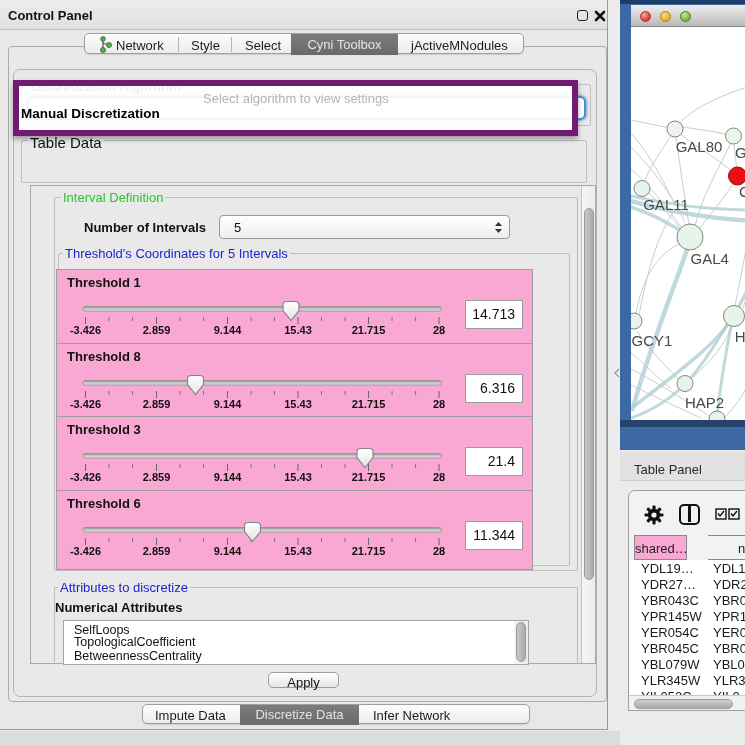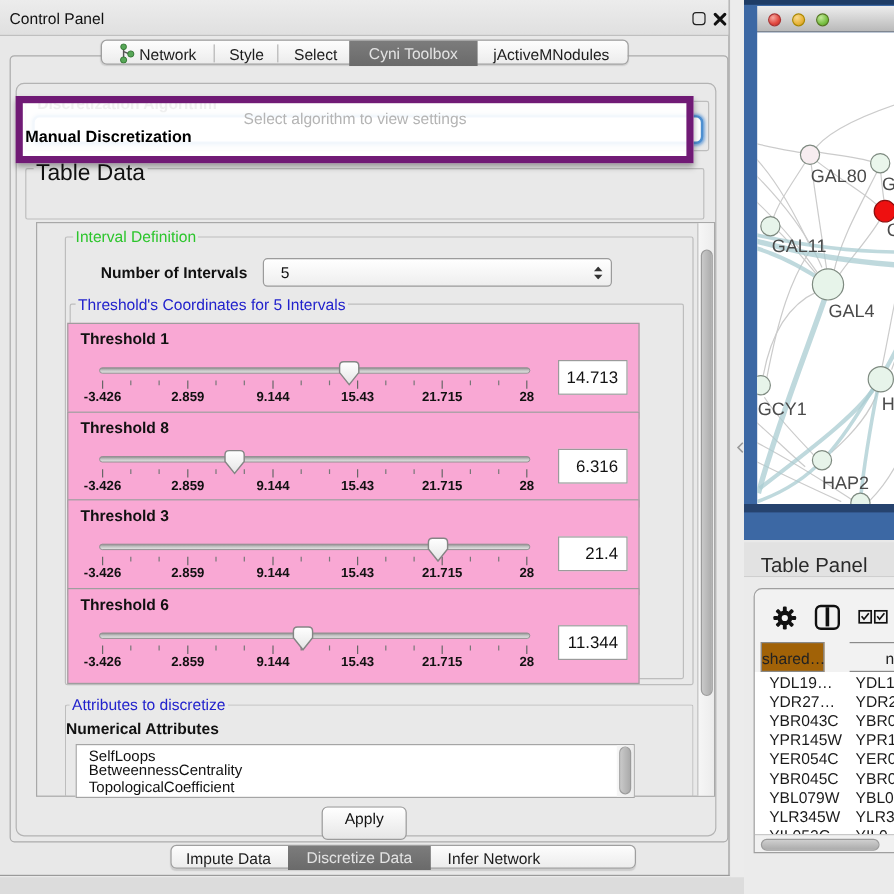--- a/index.html
+++ b/index.html
@@ -2,21 +2,21 @@
 <html><head><meta charset="utf-8"><style>
 * { margin:0; padding:0; box-sizing:border-box; }
 html,body { width:745px; height:745px; font-family:"Liberation Sans",sans-serif; }
 #stage { position:relative; width:745px; height:745px; background:#e9e9e9; overflow:hidden; }
 .abs { position:absolute; }
 
 
 #win { position:absolute; left:0; top:0; width:608px; height:730px;
   background:#e8e8e8; border-right:1px solid #9a9a9a; border-bottom:1px solid #9a9a9a; }
 #titlebar { position:absolute; left:0; top:0; width:100%; height:30px;
-  background:linear-gradient(#ececec,#e0e0e0); border-bottom:1px solid #bfbfbf; }
+  background:linear-gradient(#ececec,#e0e0e0); border-bottom:1px solid #bfbfbf;font-weight:bold; }
 #titlebar span { position:absolute; left:8px; top:8px; font-size:13px; color:#111; }
 #icoMax { position:absolute; left:577px; top:10px; width:10.5px; height:10.5px;
   border:1.8px solid #222; border-radius:3px; }
 
 #tabs { position:absolute; z-index:5; left:84px; top:33px; width:440px; height:21px;
   background:linear-gradient(#fdfdfd,#ececec); border:1px solid #9f9f9f; border-radius:5px;
   box-shadow:0 1px 1px rgba(0,0,0,0.12); }
 .tabdiv { position:absolute; top:3px; width:1px; height:15px; background:#b5b5b5; }
 .tabtxt { position:absolute; top:3.5px; font-size:13px; color:#1c1c1c; }
 #tabsel { position:absolute; left:206px; top:0px; width:107px; height:21px;
@@ -40,21 +40,21 @@
   line-height:27px; padding-right:7px; }
 
 .vsb { position:absolute; background:linear-gradient(90deg,#f6f6f6,#ececec); }
 .vthumb { position:absolute; left:2px; width:10px; border-radius:5px;
   background:linear-gradient(90deg,#c9c9c9,#ababab); border:1px solid #9b9b9b; }
 
 #attrlist { position:absolute; left:63px; top:620px; width:466px; height:45px; background:#fff;
   border:1px solid #a5a5a5; font-size:12.5px; color:#111; overflow:hidden; }
 #attrlist div { padding-left:10px; height:14.2px; line-height:15px; }
 
-#apply { position:absolute; left:268px; top:672px; width:71px; height:28px;
+#apply { position:absolute; left:268px; top:672px; width:71px; height:16px;
   background:linear-gradient(#ffffff,#e6e6e6); border:1px solid #9b9b9b; border-radius:5px;
   font-size:13px; text-align:center; line-height:20px; color:#111; }
 
 #btabs { position:absolute; z-index:5; left:142px; top:704px; width:388px; height:20px;
   background:linear-gradient(#fdfdfd,#ececec); border:1px solid #9f9f9f; border-radius:5px;
   box-shadow:0 1px 1px rgba(0,0,0,0.12); }
 #btabsel { position:absolute; left:97px; top:0; width:119px; height:20px;
   background:linear-gradient(#7c7c7c,#6a6a6a); color:#e3e3e3; font-size:13px;
   text-align:center; line-height:20px; }
 .btabtxt { position:absolute; top:3px; font-size:13px; color:#1c1c1c; }
@@ -64,21 +64,21 @@
   box-shadow:0 3px 5px rgba(0,0,0,0.35); }
 
 #gap { position:absolute; left:609px; top:0; width:11px; height:745px; background:#ececec; }
 #netwin { position:absolute; left:620px; top:0; width:125px; height:450px; background:#3c68a4; }
 #netbar { position:absolute; left:631px; top:5px; width:114px; height:22px;
   background:linear-gradient(#ededed,#b9b9b9); border-bottom:1px solid #8a8a8a; }
 .tl { position:absolute; top:5.5px; width:11px; height:11px; border-radius:50%; }
 #netview { position:absolute; left:631px; top:27px; width:114px; height:393px; background:#fff; }
 #tablepanel { position:absolute; left:620px; top:452px; width:125px; height:29px;
   background:#e2e2e2; border-bottom:1px solid #cfcfcf; }
-#tablepanel span { position:absolute; left:14px; top:10px; font-size:17px; color:#2a2a2a; }
+#tablepanel span { position:absolute; left:14px; top:10px; font-size:13px; color:#2a2a2a; }
 #tablewrap { position:absolute; left:628px; top:490px; width:120px; height:221px;
   background:#f2f2f2; border:1px solid #9f9f9f; border-radius:7px 0 0 0; overflow:hidden; }
 .hcell { position:absolute; top:44px; height:25px; font-size:13px; text-align:center; line-height:25px; }
 .trow { position:absolute; width:200px; font-size:13px; color:#1b1b1b; }
 </style></head><body>
 <div id="stage">
 
   <div id="win">
     <div id="titlebar">
         <span>Control Panel</span>
@@ -108,21 +108,21 @@
     <div id="panel"></div>
 
     <div class="abs" style="left:13px;top:69px;width:584px;height:628px;border:1px solid #b3b3b3;border-radius:7px;"></div>
 
     <div class="group" style="left:21px;top:84px;width:570px;height:42px;"></div>
     <span class="abs" style="left:29px;top:79px;font-size:13px;font-weight:bold;color:#222;background:#e9e9e9;padding:0 2px">Discretization Algorithm</span>
 
     <div class="abs" style="left:27px;top:96px;width:559px;height:24px;background:#fff;border:2px solid #4d8fd0;border-radius:6px;box-shadow:0 0 2.5px 1px rgba(90,150,215,0.8);"></div>
 
     <div class="group" style="left:21px;top:140px;width:566px;height:43px;"></div>
-    <span class="abs" style="left:28px;top:134px;font-size:19px;color:#111;background:#e9e9e9;padding:0 2px">Table Data</span>
+    <span class="abs" style="left:28px;top:134px;font-size:15px;color:#111;background:#e9e9e9;padding:0 2px">Table Data</span>
 
     <div class="abs" style="left:30px;top:185px;width:566px;height:479px;border:1px solid #a8a8a8;"></div>
     <div class="vsb" style="left:581px;top:186px;width:14px;height:477px;border-left:1px solid #c3c3c3;">
       <div class="vthumb" style="top:22px;height:372px;"></div>
     </div>
 
     <div class="group" style="left:54px;top:197px;width:524px;height:374px;"></div>
     <span class="abs" style="left:61px;top:190px;font-size:13px;color:#2cc52c;background:#e9e9e9;padding:0 2px">Interval Definition</span>
 
     <span class="abs" style="left:84px;top:220px;font-size:13px;font-weight:bold;color:#111">Number of Intervals</span>
@@ -256,22 +256,22 @@
           <path d="M 187.5 40.5 L 187.5 35.0 Q 187.5 31.5 191.0 31.5 L 200.0 31.5 Q 203.5 31.5 203.5 35.0 L 203.5 40.5 L 195.5 50.5 Z" fill="url(#thm)" stroke="#858585" stroke-width="1.2"></path>
         </svg>
         <div class="tval">11.344</div>
       </div>
 
     <div class="group" style="left:54px;top:587px;width:524px;height:77px;border-bottom:none"></div>
     <span class="abs" style="left:58px;top:580px;font-size:13px;color:#2222cc;background:#e9e9e9;padding:0 2px">Attributes to discretize</span>
     <span class="abs" style="left:55px;top:600px;font-size:13px;font-weight:bold;color:#111">Numerical Attributes</span>
     <div id="attrlist">
       <div style="padding-top:2px">SelfLoops</div>
+        <div>TopologicalCoefficient</div>
         <div>BetweennessCentrality</div>
-        <div>TopologicalCoefficient</div>
     </div>
     <div class="vsb" style="left:514px;top:621px;width:14px;height:43px;">
       <div class="vthumb" style="top:1px;height:40px;"></div>
     </div>
 
     <div id="apply">Apply</div>
 
     <div id="btabs">
       <span class="btabtxt" style="left:12px">Impute Data</span>
       <div id="btabsel">Discretize Data</div>
@@ -375,21 +375,21 @@
     <svg class="abs" style="left:86px;top:17px" width="26" height="12" viewBox="0 0 26 12">
       <g stroke="#111" fill="none" stroke-width="1.4">
         <rect x="1" y="1" width="10" height="10"></rect>
           <path d="M3 5.5 L5 8 L9 3"></path>
         <rect x="14" y="1" width="10" height="10"></rect>
           <path d="M16 5.5 L18 8 L22 3"></path>
       </g>
     </svg>
     <div class="abs" style="left:0;top:69px;width:120px;height:135px;background:#fff"></div>
 
-    <div class="hcell" style="left:5px;width:53px;background:#a16207;border:1px solid #8a8a8a;color:#222">shared…</div>
+    <div class="hcell" style="left:5px;width:53px;background:#f9a8d4;border:1px solid #8a8a8a;color:#222">shared…</div>
     <div class="hcell" style="left:79px;width:120px;background:#f2f2f2;border:1px solid #8a8a8a;border-left:none;color:#222;text-align:left;padding-left:30px">n…</div>
 
     <div class="trow" style="left:12px;top:70px">YDL19…</div>
     <div class="trow" style="left:84px;top:70px">YDL1</div>
     <div class="trow" style="left:12px;top:86px">YDR27…</div>
     <div class="trow" style="left:84px;top:86px">YDR2</div>
     <div class="trow" style="left:12px;top:102px">YBR043C</div>
     <div class="trow" style="left:84px;top:102px">YBR0</div>
     <div class="trow" style="left:12px;top:118px">YPR145W</div>
     <div class="trow" style="left:84px;top:118px">YPR1</div>

